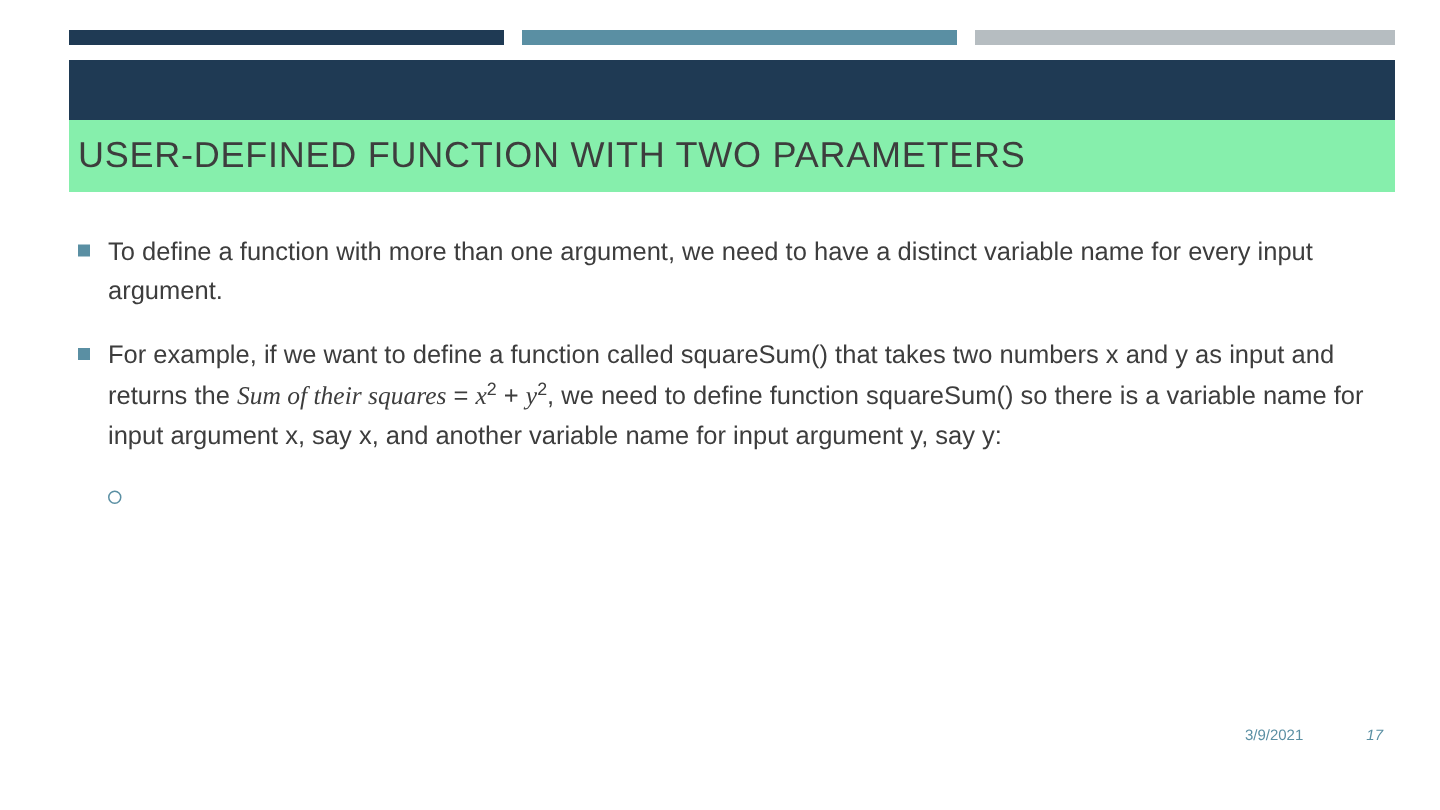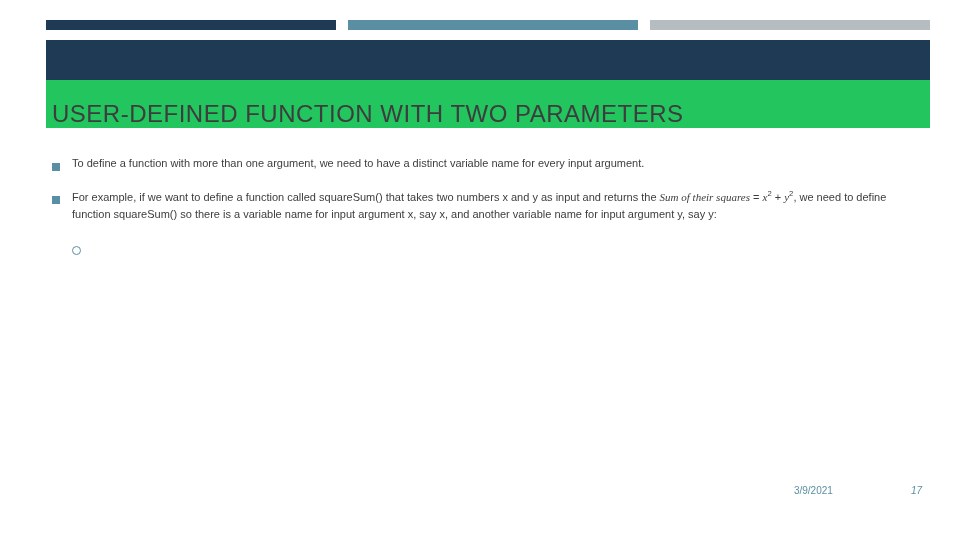--- a/index.html
+++ b/index.html
@@ -35,39 +35,39 @@
       background: #1f3a54;
       display: flex;
       align-items: center;
     }
     .title-white {
       position: absolute;
       top: 80px;
       left: 46px;
       right: 30px;
       height: 48px;
-      background: #22c55e;
+      background: #86efac;
       display: flex;
-      align-items: flex-end;
+      align-items: center;
       padding-left: 6px;
     }
     .title-text {
       font-size: 24px;
       letter-spacing: 0.5px;
       color: #3d3d3d;
       font-weight: 400;
     }
 
     .content {
       position: absolute;
       top: 155px;
       left: 52px;
       right: 40px;
       color: #3d3d3d;
-      font-size: 11px;
+      font-size: 17px;
       line-height: 1.55;
     }
     .bullet-item {
       display: flex;
       align-items: flex-start;
       margin-bottom: 16px;
     }
     .square-bullet {
       width: 8px;
       height: 8px;
@@ -98,21 +98,21 @@
       font-style: italic;
       font-family: Liberation Serif, serif;
     }
     .sup { vertical-align: super; font-size: 0.7em; }
     .footer {
       position: absolute;
       bottom: 44px;
       right: 38px;
       display: flex;
       align-items: center;
-      gap: 78px;
+      gap: 42px;
       font-size: 10px;
       color: #5a8fa3;
     }
     .footer .date { color: #5a8fa3; }
     .footer .pagenum { color: #5a8fa3; font-style: italic; }
   </style>
 </head>
 <body>
 
 <div class="top-stripe">

